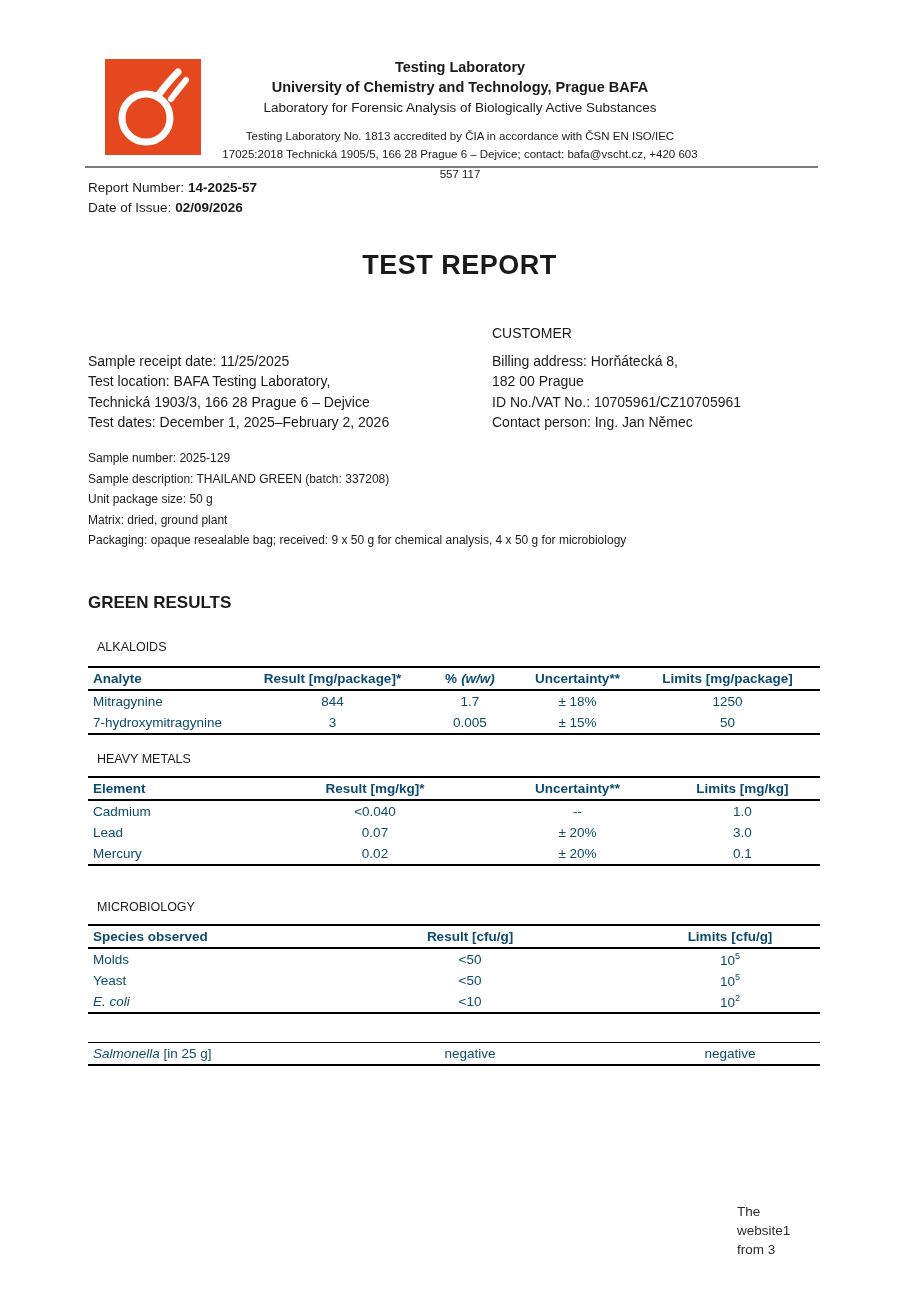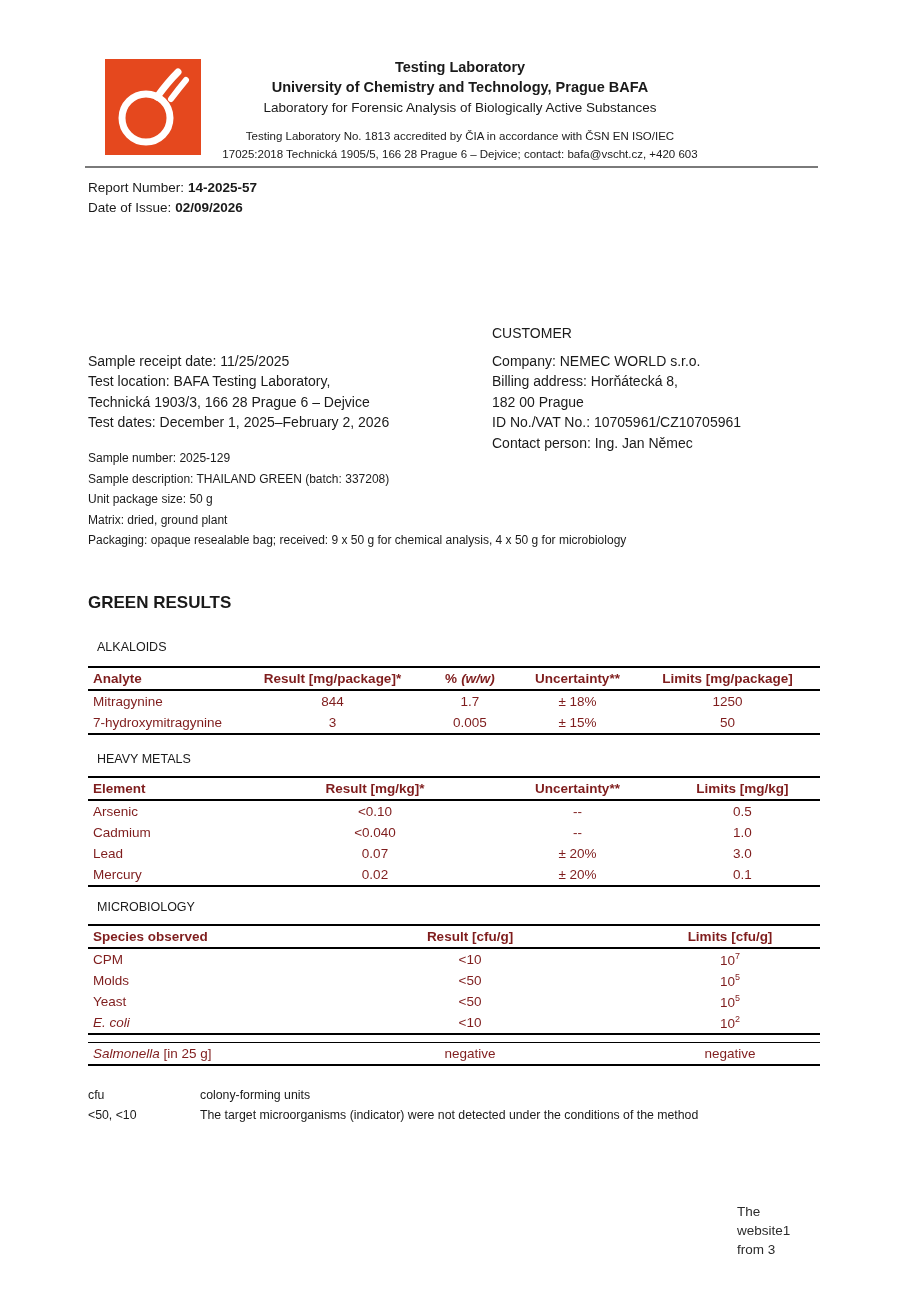--- a/index.html
+++ b/index.html
@@ -28,21 +28,21 @@
   .info-left  { position:absolute; left:88px;  top:351px; font-size:14px; line-height:20.4px; }
   .info-right { position:absolute; left:492px; top:351px; font-size:14px; line-height:20.4px; }
   .sample-block { position:absolute; left:88px; top:448px; font-size:12px; line-height:20.6px; }
   .results-heading { position:absolute; left:88px; top:593px; font-size:17px; font-weight:bold; }
   
   .section-label { position:absolute; left:97px; font-size:12.5px; }
   .lbl-alkaloids { top:640px; }
   .lbl-metals    { top:752px; }
   .lbl-micro     { top:900px;text-align:right; }
   table.tbl { position:absolute; left:88px; width:732px; border-collapse:collapse; table-layout:fixed;
-              font-size:13.5px; color:#7f1d1d;
+              font-size:13.5px; color:#0c4a6e;
               border-top:2px solid #000; border-bottom:2px solid #000; }
   .tbl-alkaloids { top:666px; }
   .tbl-metals    { top:776px; }
   .tbl-micro     { top:924px; }
   .tbl-salmonella{ top:1042px; border-top:1.5px solid #000 !important; }
   table.tbl thead tr { border-bottom:2.5px solid #000; }
   table.tbl th, table.tbl td { font-weight:normal; text-align:center; padding:1px 2px; height:19px; vertical-align:middle; }
   table.tbl thead th { font-weight:bold; }
   table.tbl .left { text-align:left; padding-left:5px; }
   .italic { font-style:italic; }
@@ -67,44 +67,45 @@
       <path d="M 66 40 C 72 32 76 27 81 21" stroke="#ffffff" stroke-width="6" fill="none" stroke-linecap="round"></path>
     </svg>
   </div>
 
   <div class="header-center">
     <div class="hc-bold">Testing Laboratory</div>
     <div class="hc-bold">University of Chemistry and Technology, Prague BAFA</div>
     <div class="hc-sub">Laboratory for Forensic Analysis of Biologically Active Substances</div>
     <div class="hc-small">Testing Laboratory No. 1813 accredited by ČIA in accordance with ČSN EN ISO/IEC</div>
     <div class="hc-small">17025:2018 Technická 1905/5, 166 28 Prague 6 – Dejvice; contact: bafa@vscht.cz, +420 603</div>
+    <div class="hc-phone">557 117</div>
   </div>
 
 
   <div class="header-divider"></div>
 
   <div class="report-meta">
     <div>
       <span>Report Number:</span><span class="val">14-2025-57</span>
     </div>
     <div>
       <span>Date of Issue:</span><span class="val">02/09/2026</span>
     </div>
   </div>
 
+  <div class="doc-title">TEST REPORT</div>
 
   <div class="customer-heading">CUSTOMER</div>
   <div class="info-left">
     <div>Sample receipt date: 11/25/2025</div>
     <div>Test location: BAFA Testing Laboratory,</div>
     <div>Technická 1903/3, 166 28 Prague 6 – Dejvice</div>
     <div>Test dates: December 1, 2025–February 2, 2026</div>
   </div>
   <div class="info-right">
-    <div>Company: NEMEC WORLD s.r.o.</div>
     <div>Billing address: Horňátecká 8,</div>
     <div>182 00 Prague</div>
     <div>ID No./VAT No.: 10705961/CZ10705961</div>
     <div>Contact person: Ing. Jan Němec</div>
   </div>
 
   <div class="sample-block">
     <div>Sample number: 2025-129</div>
     <div>Sample description: THAILAND GREEN (batch: 337208)</div>
     <div>Unit package size: 50 g</div>
@@ -161,26 +162,20 @@
     <thead>
       <tr>
         <th class="left">Element</th>
         <th>Result [mg/kg]*</th>
         <th>Uncertainty**</th>
         <th>Limits [mg/kg]</th>
       </tr>
     </thead>
     <tbody>
       <tr>
-        <td class="left">Arsenic</td>
-        <td>&lt;0.10</td>
-        <td>--</td>
-        <td>0.5</td>
-      </tr>
-      <tr>
         <td class="left">Cadmium</td>
         <td>&lt;0.040</td>
         <td>--</td>
         <td>1.0</td>
       </tr>
       <tr>
         <td class="left">Lead</td>
         <td>0.07</td>
         <td>± 20%</td>
         <td>3.0</td>
@@ -203,25 +198,20 @@
       </colgroup>
     <thead>
       <tr>
         <th class="left">Species observed</th>
         <th>Result [cfu/g]</th>
         <th>Limits [cfu/g]</th>
       </tr>
     </thead>
     <tbody>
       <tr>
-        <td class="left">CPM</td>
-        <td>&lt;10</td>
-        <td><span>10</span><sup>7</sup></td>
-      </tr>
-      <tr>
         <td class="left">Molds</td>
         <td>&lt;50</td>
         <td><span>10</span><sup>5</sup></td>
       </tr>
       <tr>
         <td class="left">Yeast</td>
         <td>&lt;50</td>
         <td><span>10</span><sup>5</sup></td>
       </tr>
       <tr>
@@ -240,30 +230,20 @@
       </colgroup>
     <tbody>
       <tr>
         <td class="left"><span class="italic">Salmonella</span><span> [in 25 g]</span></td>
         <td>negative</td>
         <td>negative</td>
       </tr>
     </tbody>
   </table>
 
-  <div class="footnotes">
-    <div class="fn-row">
-      <span class="fn-term">cfu</span>
-      <span>colony-forming units</span>
-    </div>
-    <div class="fn-row">
-      <span class="fn-term">&lt;50, &lt;10</span>
-      <span>The target microorganisms (indicator) were not detected under the conditions of the method</span>
-    </div>
-  </div>
 
   <div class="page-footer">
     <div>The</div>
     <div>website1</div>
     <div>from 3</div>
   </div>
 
 </div>
 
 </body></html>

